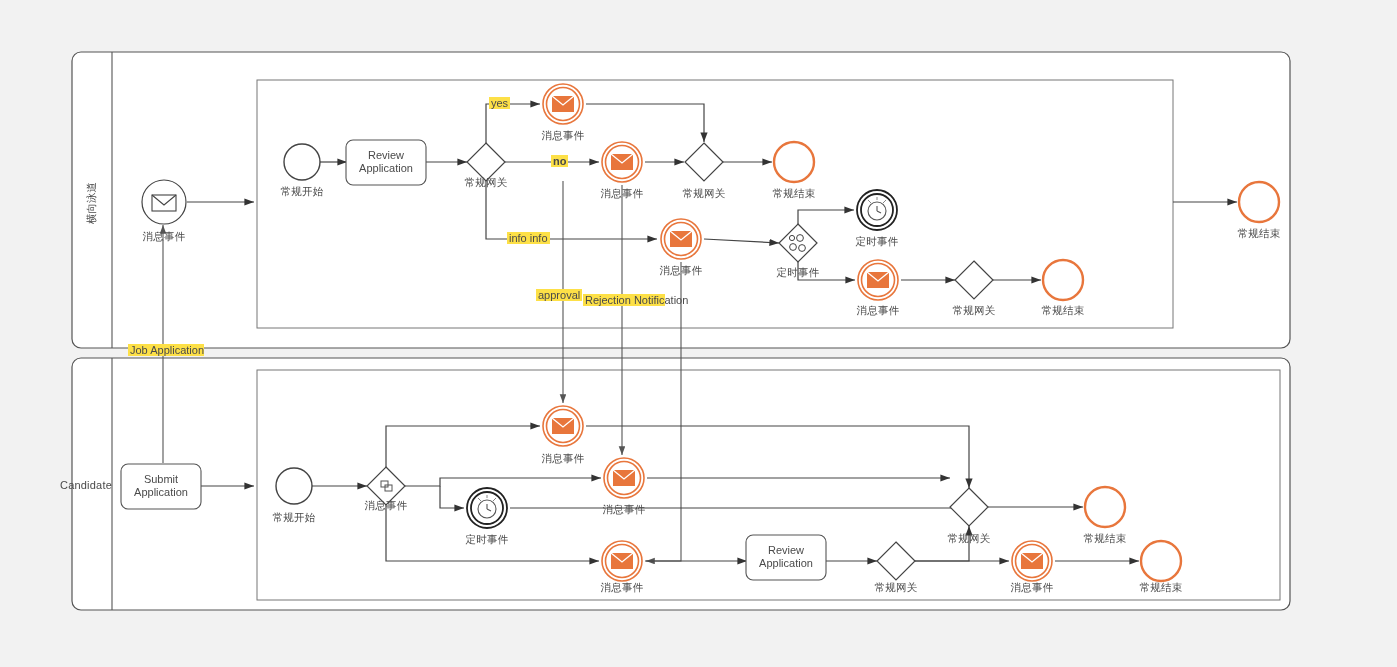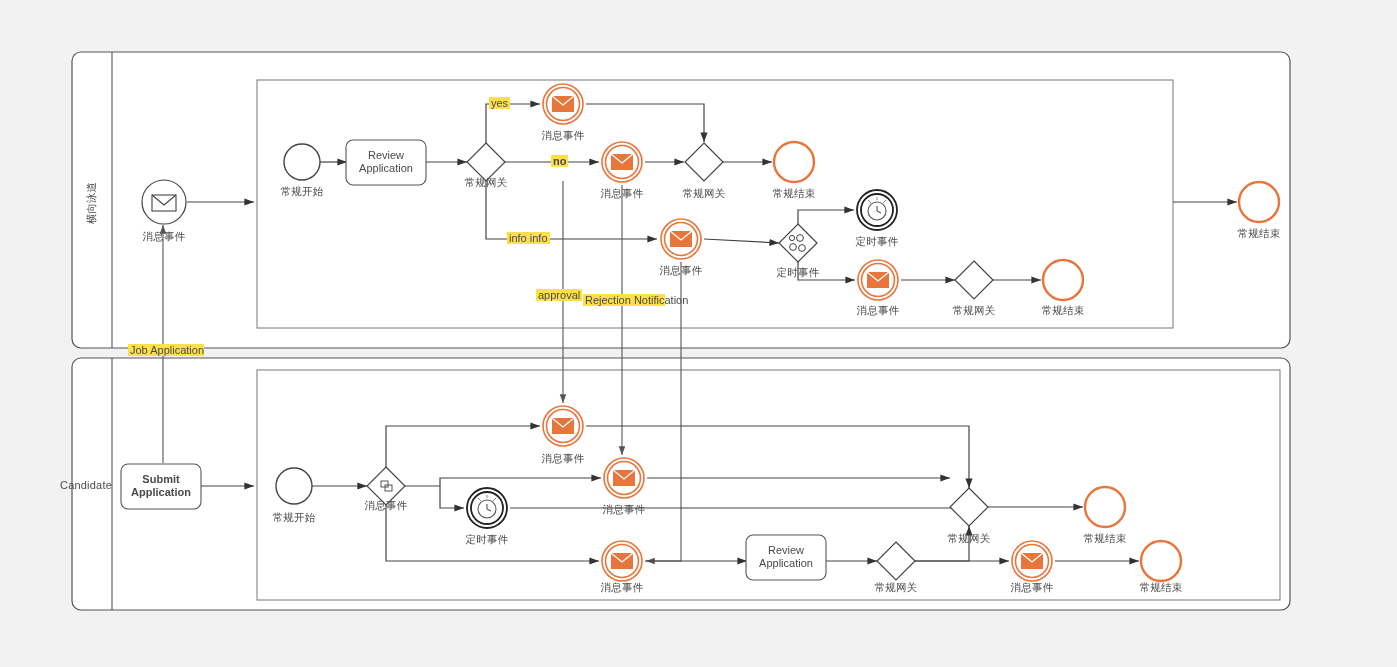--- a/index.html
+++ b/index.html
@@ -274,21 +274,21 @@
     <path d="M1021,553 L1032,562 L1043,553" fill="none" stroke="#fff" stroke-width="1.3"></path>
   </g>
 
   <circle cx="1161" cy="561" r="20" fill="#fff" stroke="#e8763c" stroke-width="2.4"></circle>
 </svg>
 
 <div class="vlabel" style="left:62px;top:196px;width:60px;text-align:center;">横向泳道</div>
 <div class="lbl" style="left:60px;top:479px;width:50px;">Candidate</div>
 
 <div class="tasklbl" style="left:341px;top:149px;">Review Application</div>
-<div class="tasklbl" style="left:116px;top:473px;font-weight:bold;">Submit Application</div>
+<div class="tasklbl" style="left:116px;top:473px;">Submit Application</div>
 <div class="tasklbl" style="left:741px;top:544px;">Review Application</div>
 
 <div class="lbl cn" style="left:124px;top:231px;width:80px;">消息事件</div>
 <div class="lbl cn" style="left:262px;top:186px;width:80px;">常规开始</div>
 <div class="lbl cn" style="left:446px;top:177px;width:80px;">常规网关</div>
 <div class="lbl cn" style="left:523px;top:130px;width:80px;">消息事件</div>
 <div class="lbl cn" style="left:582px;top:188px;width:80px;">消息事件</div>
 <div class="lbl cn" style="left:664px;top:188px;width:80px;">常规网关</div>
 <div class="lbl cn" style="left:754px;top:188px;width:80px;">常规结束</div>
 <div class="lbl cn" style="left:641px;top:265px;width:80px;">消息事件</div>

